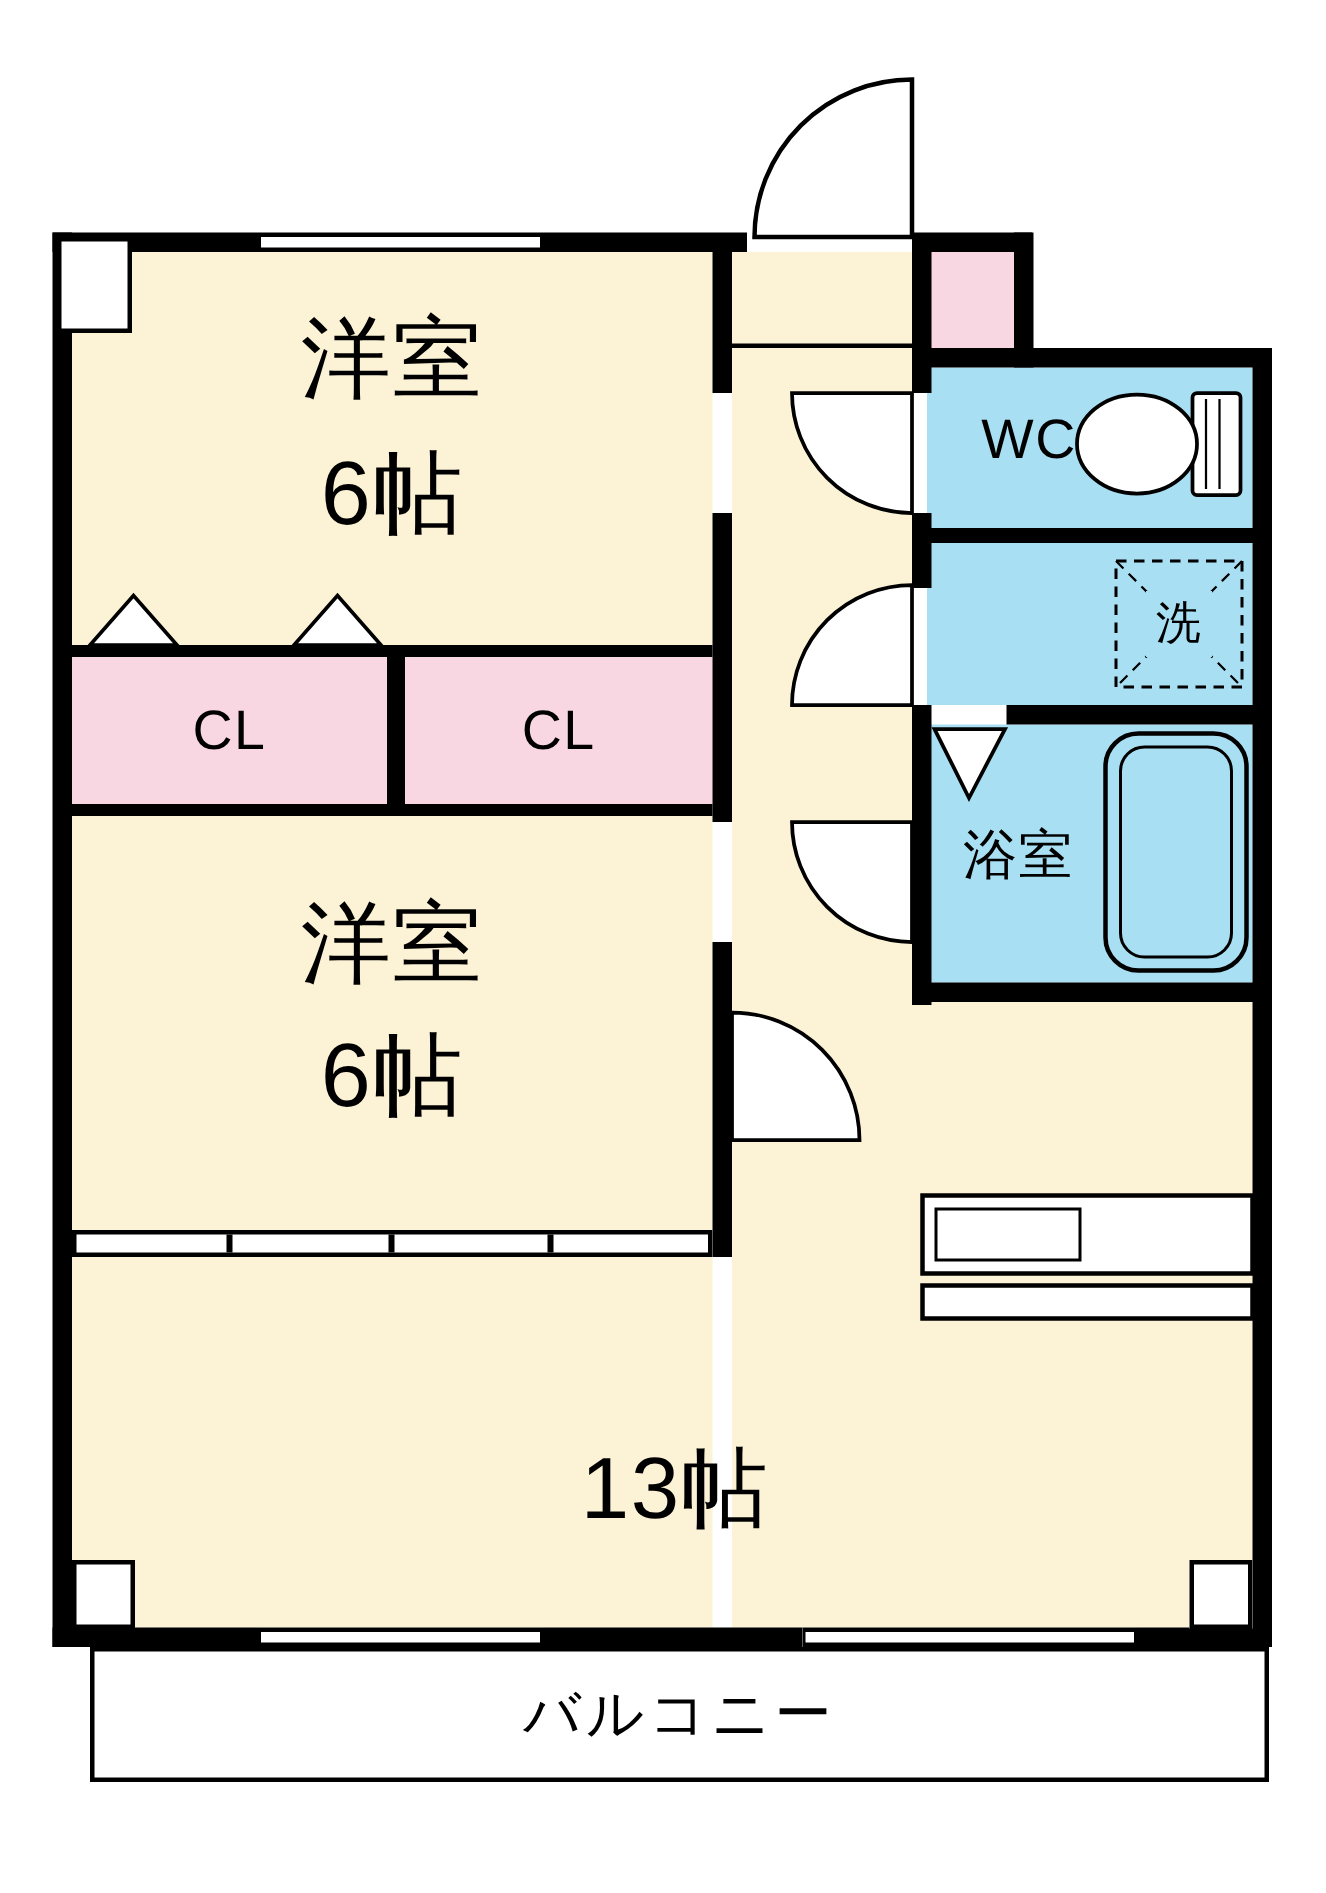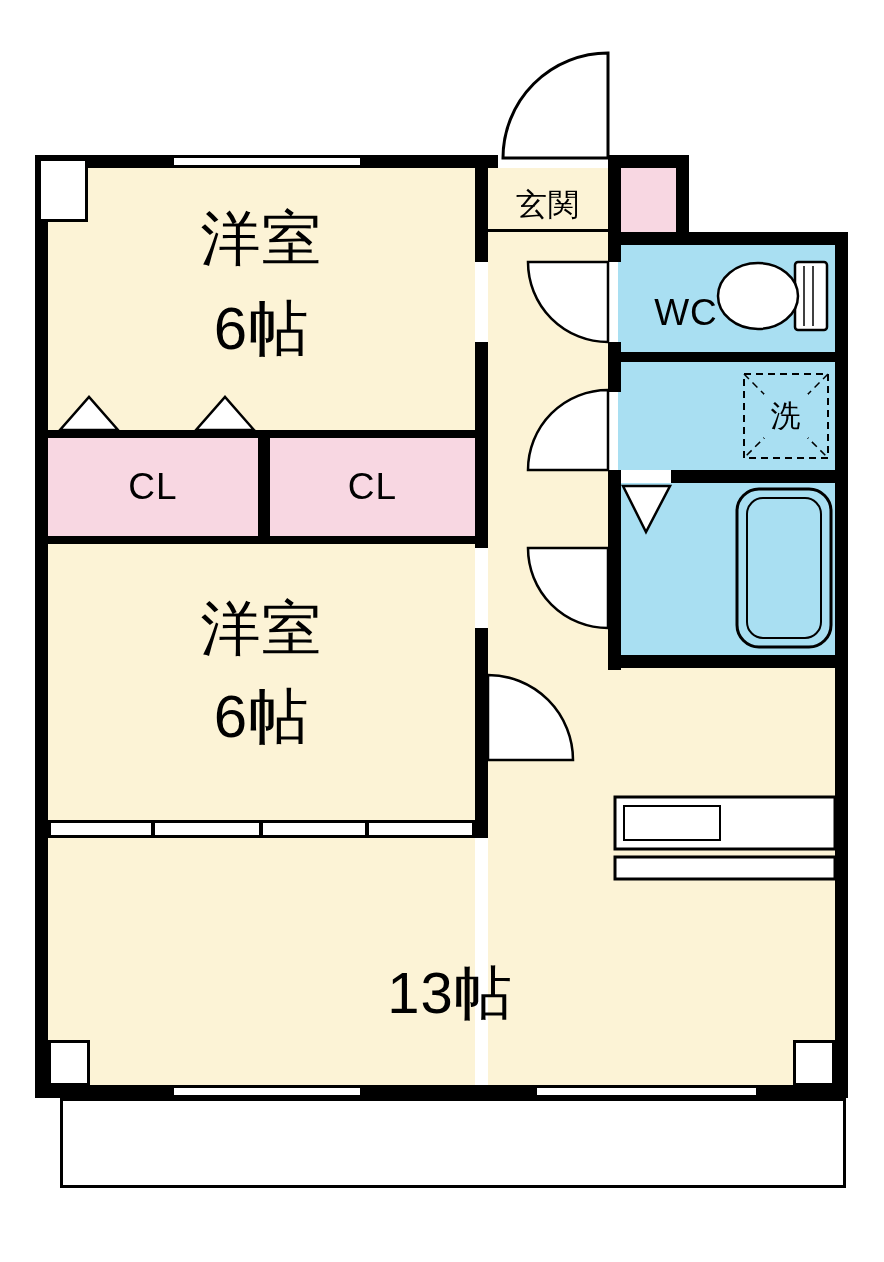--- a/index.html
+++ b/index.html
@@ -123,22 +123,23 @@
 
     <g>
       <rect x="615" y="797" width="220" height="52" fill="#ffffff" stroke="#000" stroke-width="3"></rect>
       <rect x="624" y="806" width="96" height="34" fill="#ffffff" stroke="#000" stroke-width="2"></rect>
       <rect x="615" y="857" width="220" height="22" fill="#ffffff" stroke="#000" stroke-width="3"></rect>
     </g>
   </svg>
 
   <div class="label" style="left:48px;top:202px;width:427px;height:74px;font-size:60px;">洋室</div>
   <div class="label" style="left:48px;top:292px;width:427px;height:74px;font-size:60px;">6帖</div>
-  <div class="label" style="left:488px;top:183px;width:120px;height:42px;font-size:31px;">玄関</div>
-  <div class="label" style="left:622px;top:278px;width:128px;height:68px;font-size:37px;">WC</div>
+  <div class="label" style="left:622px;top:258px;width:128px;height:68px;font-size:37px;">WC</div>
   <div class="label" style="left:764px;top:394px;width:44px;height:44px;font-size:30px;background:#A9DFF2;">洗</div>
   <div class="label" style="left:48px;top:456px;width:210px;height:60px;font-size:37px;">CL</div>
   <div class="label" style="left:270px;top:456px;width:205px;height:60px;font-size:37px;">CL</div>
+  <div class="label" style="left:616px;top:540px;width:126px;height:60px;font-size:36px;">浴室</div>
   <div class="label" style="left:48px;top:592px;width:427px;height:74px;font-size:60px;">洋室</div>
   <div class="label" style="left:48px;top:680px;width:427px;height:74px;font-size:60px;">6帖</div>
   <div class="label" style="left:140px;top:960px;width:620px;height:66px;font-size:58px;text-align:right;">13帖</div>
+  <div class="label" style="left:60px;top:1098px;width:786px;height:90px;font-size:38px;letter-spacing:3px;">バルコニー</div>
 
 </div>
 
 </body></html>

